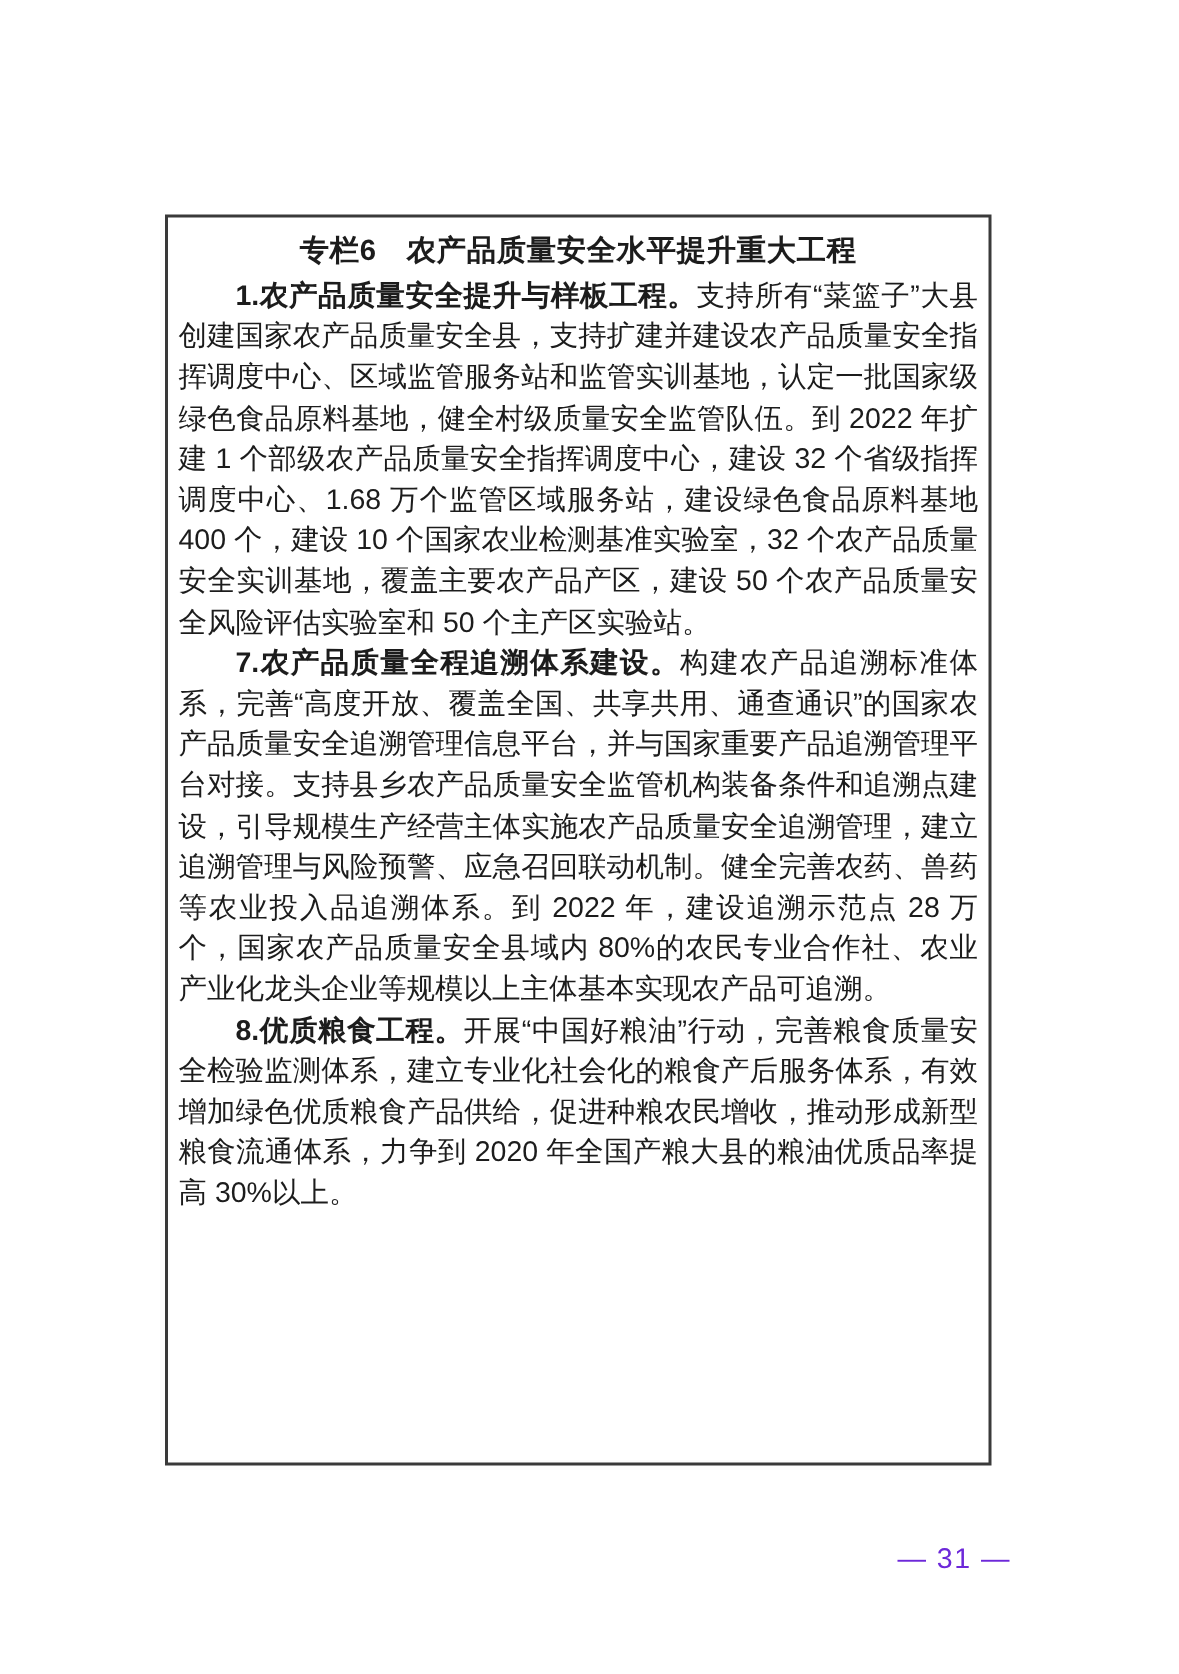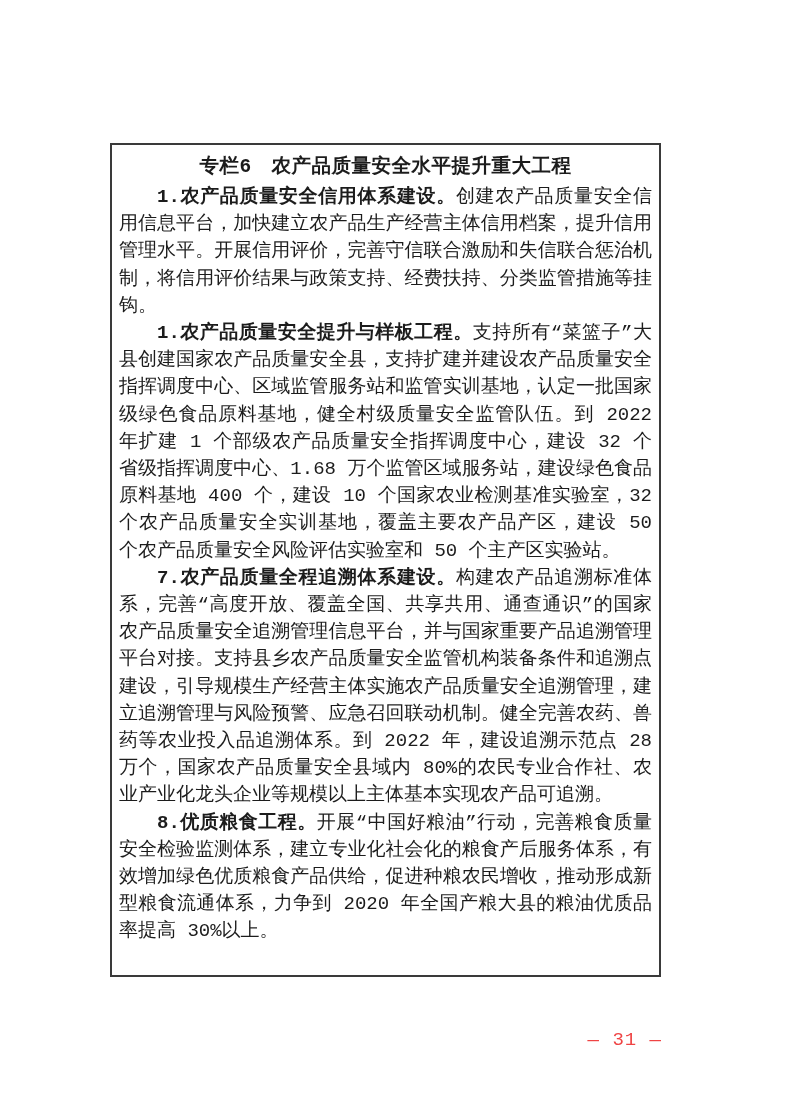--- a/index.html
+++ b/index.html
@@ -5,21 +5,21 @@
   html, body {
     margin: 0;
     padding: 0;
     background: #ffffff;
   }
   .page {
     position: relative;
     width: 786px;
     height: 1116px;
     background: #ffffff;
-    font-family: Liberation Mono, monospace;
+    font-family: Liberation Sans, sans-serif;
     color: #1c1c1c;
     overflow: hidden;
   }
   .column-box {
     position: absolute;
     left: 110px;
     top: 143px;
     width: 551px;
     height: 834px;
     border: 2px solid #3a3a3a;
@@ -44,37 +44,36 @@
     text-align: justify;
     text-justify: inter-character;
     text-indent: 2em;
   }
   .lead {
     font-weight: 700;
   }
   .page-number {
     position: absolute;
     top: 1029px;
-    right: 124px;
+    right: 112px;
     font-size: 19px;
     line-height: 22px;
     letter-spacing: 1px;
-    color: #ef4444;
+    color: #6d28d9;
     white-space: nowrap;
   }
 </style>
 </head>
 <body>
 
 <div class="page">
 
   <div class="column-box">
     <h2 class="box-title">专栏6　农产品质量安全水平提升重大工程</h2>
 
-    <p><span class="lead">1.农产品质量安全信用体系建设。</span><span>创建农产品质量安全信用信息平台，加快建立农产品生产经营主体信用档案，提升信用管理水平。开展信用评价，完善守信联合激励和失信联合惩治机制，将信用评价结果与政策支持、经费扶持、分类监管措施等挂钩。</span></p>
 
     <p><span class="lead">1.农产品质量安全提升与样板工程。</span><span>支持所有“菜篮子”大县创建国家农产品质量安全县，支持扩建并建设农产品质量安全指挥调度中心、区域监管服务站和监管实训基地，认定一批国家级绿色食品原料基地，健全村级质量安全监管队伍。到 2022 年扩建 1 个部级农产品质量安全指挥调度中心，建设 32 个省级指挥调度中心、1.68 万个监管区域服务站，建设绿色食品原料基地 400 个，建设 10 个国家农业检测基准实验室，32 个农产品质量安全实训基地，覆盖主要农产品产区，建设 50 个农产品质量安全风险评估实验室和 50 个主产区实验站。</span></p>
 
 
     <p><span class="lead">7.农产品质量全程追溯体系建设。</span><span>构建农产品追溯标准体系，完善“高度开放、覆盖全国、共享共用、通查通识”的国家农产品质量安全追溯管理信息平台，并与国家重要产品追溯管理平台对接。支持县乡农产品质量安全监管机构装备条件和追溯点建设，引导规模生产经营主体实施农产品质量安全追溯管理，建立追溯管理与风险预警、应急召回联动机制。健全完善农药、兽药等农业投入品追溯体系。到 2022 年，建设追溯示范点 28 万个，国家农产品质量安全县域内 80%的农民专业合作社、农业产业化龙头企业等规模以上主体基本实现农产品可追溯。</span></p>
 
     <p><span class="lead">8.优质粮食工程。</span><span>开展“中国好粮油”行动，完善粮食质量安全检验监测体系，建立专业化社会化的粮食产后服务体系，有效增加绿色优质粮食产品供给，促进种粮农民增收，推动形成新型粮食流通体系，力争到 2020 年全国产粮大县的粮油优质品率提高 30%以上。</span></p>
   </div>
 
   <div class="page-number">— 31 —</div>

